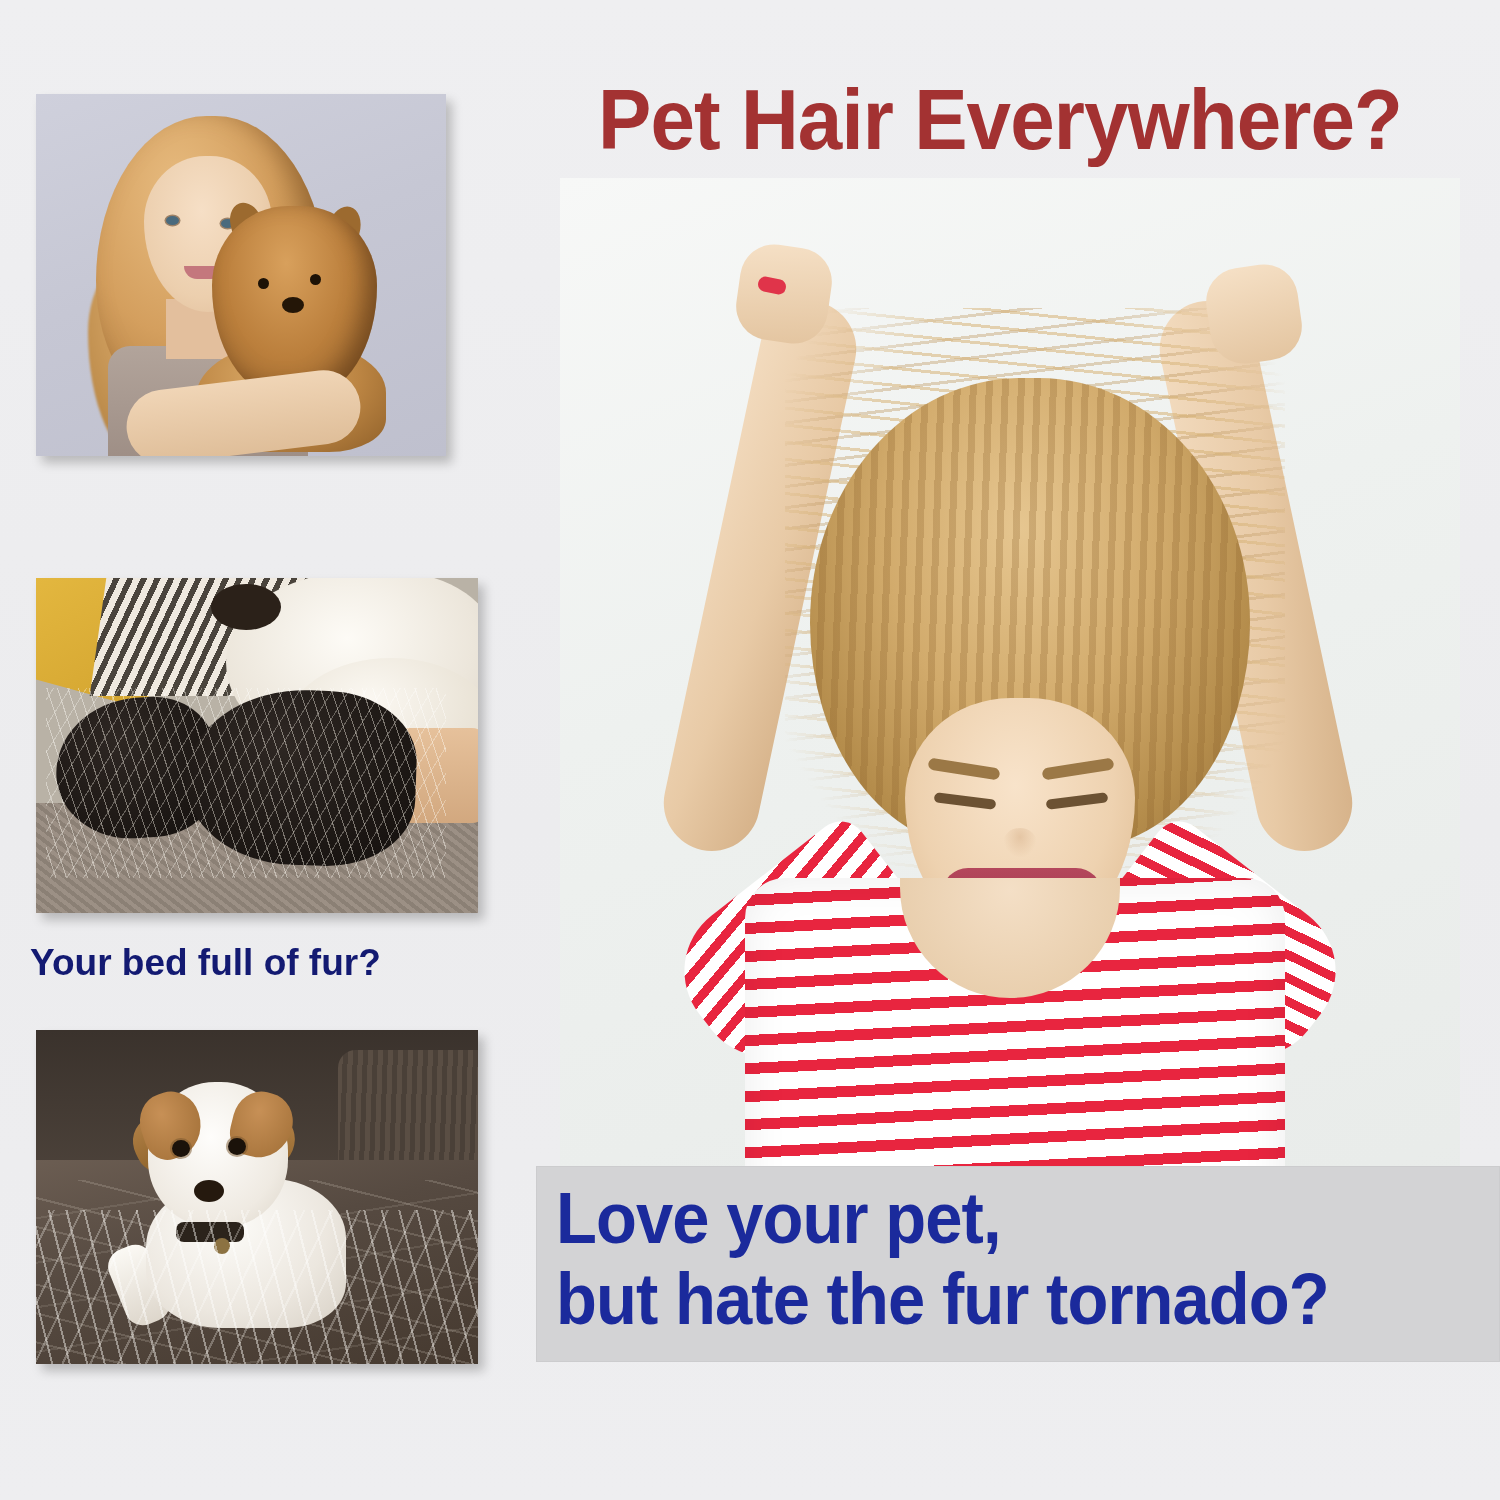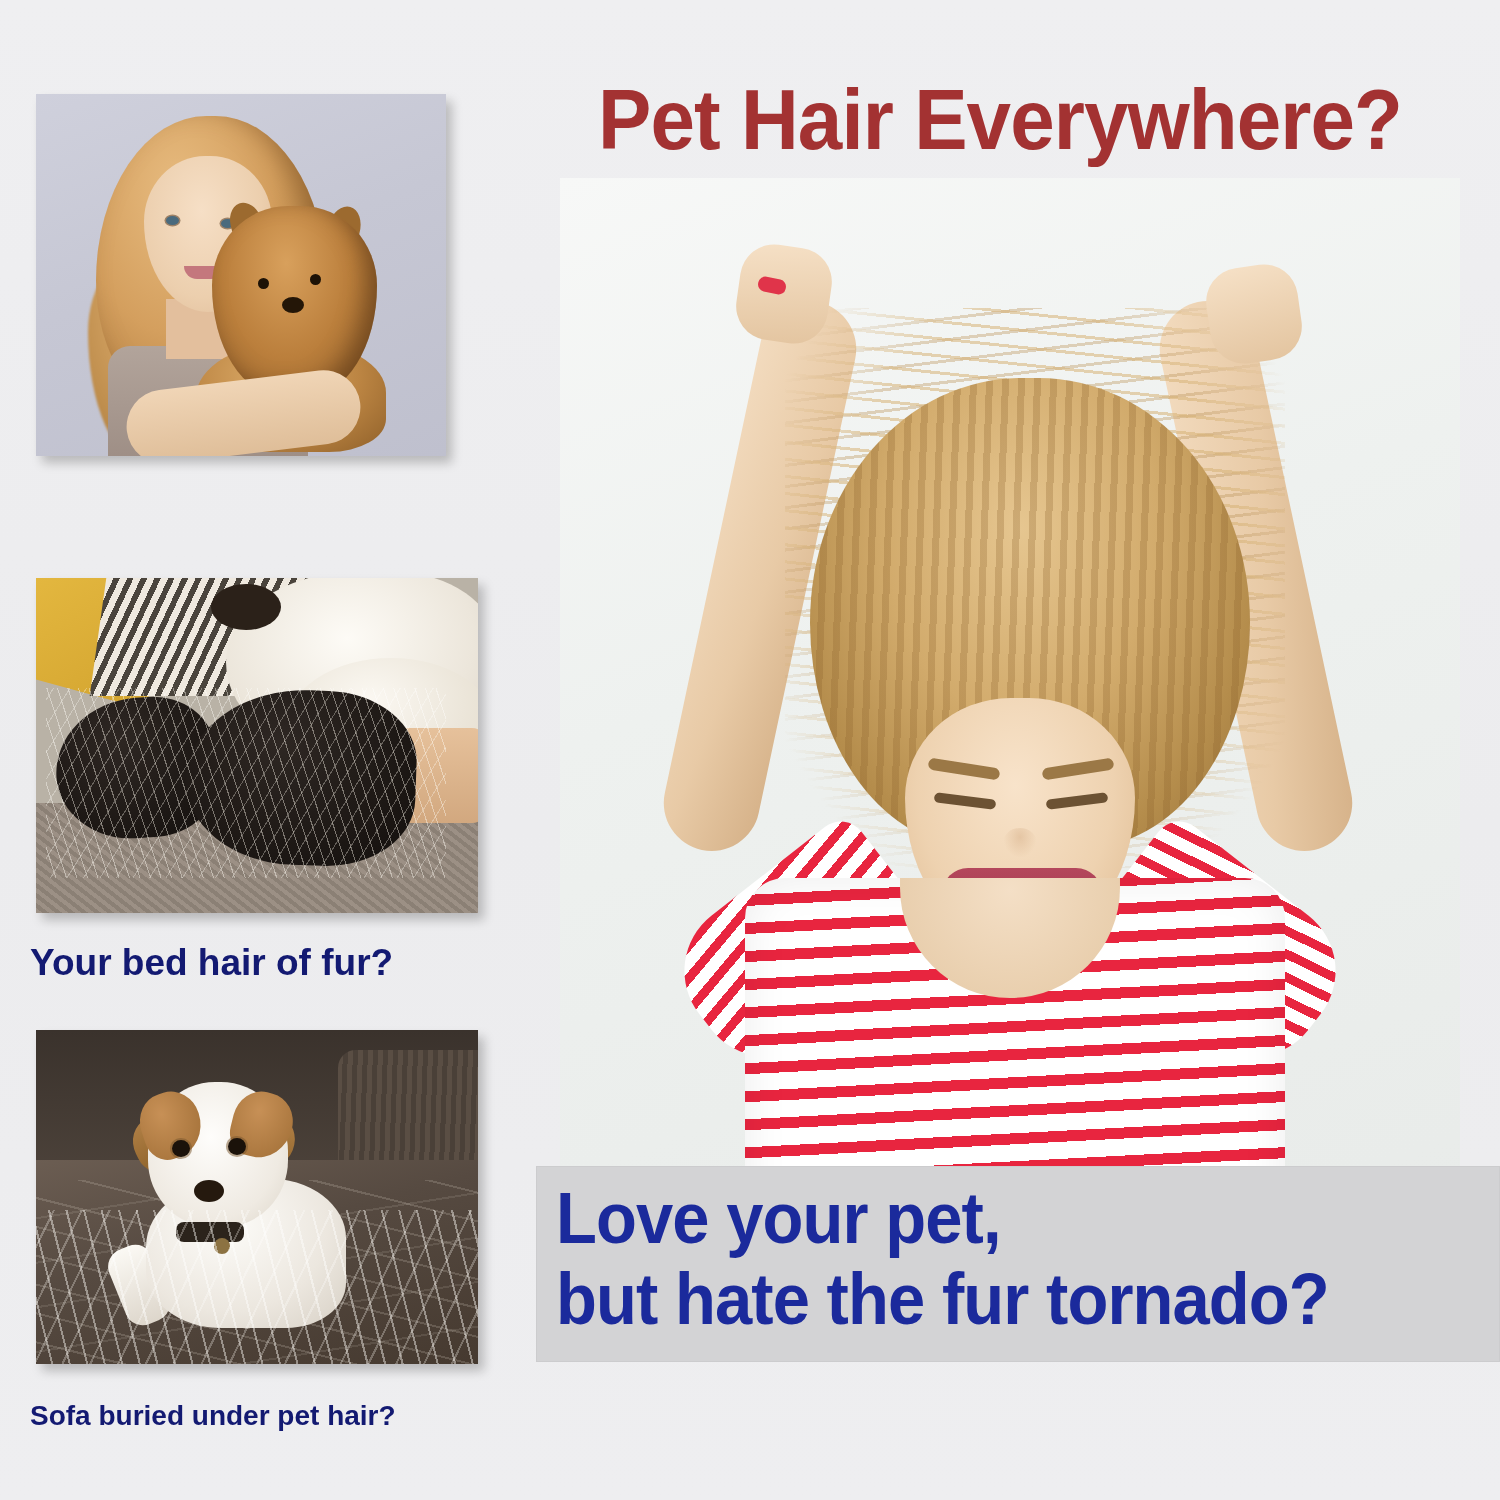--- a/index.html
+++ b/index.html
@@ -436,21 +436,21 @@
       <div class="t2-white2"></div>
       <div class="t2-dark"></div>
       <div class="t2-bed"></div>
       <div class="t2-leg"></div>
       <div class="t2-sock a"></div>
       <div class="t2-sock b"></div>
       <div class="t2-hairs"></div>
     </div>
   </div>
 
-  <div class="cap" id="caption-2">Your bed hair of fur?</div>
+  <div class="cap" id="caption-2">Your bed full of fur?</div>
 
   <div class="thumb" id="thumb-3">
     <div class="art">
       <div class="t3-bg"></div>
       <div class="t3-back"></div>
       <div class="t3-cushion"></div>
       <div class="t3-seat"></div>
       <div class="t3-seatwrinkle"></div>
       <div class="t3-dogleg l"></div>
       <div class="t3-dogleg r"></div>
@@ -462,21 +462,20 @@
       <div class="t3-patch r"></div>
       <div class="t3-eye l"></div>
       <div class="t3-eye r"></div>
       <div class="t3-nose"></div>
       <div class="t3-collar"></div>
       <div class="t3-tag"></div>
       <div class="t3-fur"></div>
     </div>
   </div>
 
-  <div class="cap" id="caption-3">Sofa buried under pet hair?</div>
 
   <div id="hero">
     <div class="h-bg"></div>
     <div class="h-arm l"></div>
     <div class="h-arm r"></div>
     <div class="h-strands"></div>
     <div class="h-hairmass"></div>
     <div class="h-fist l"></div>
     <div class="h-fist r"></div>
     <div class="h-nail"></div>

